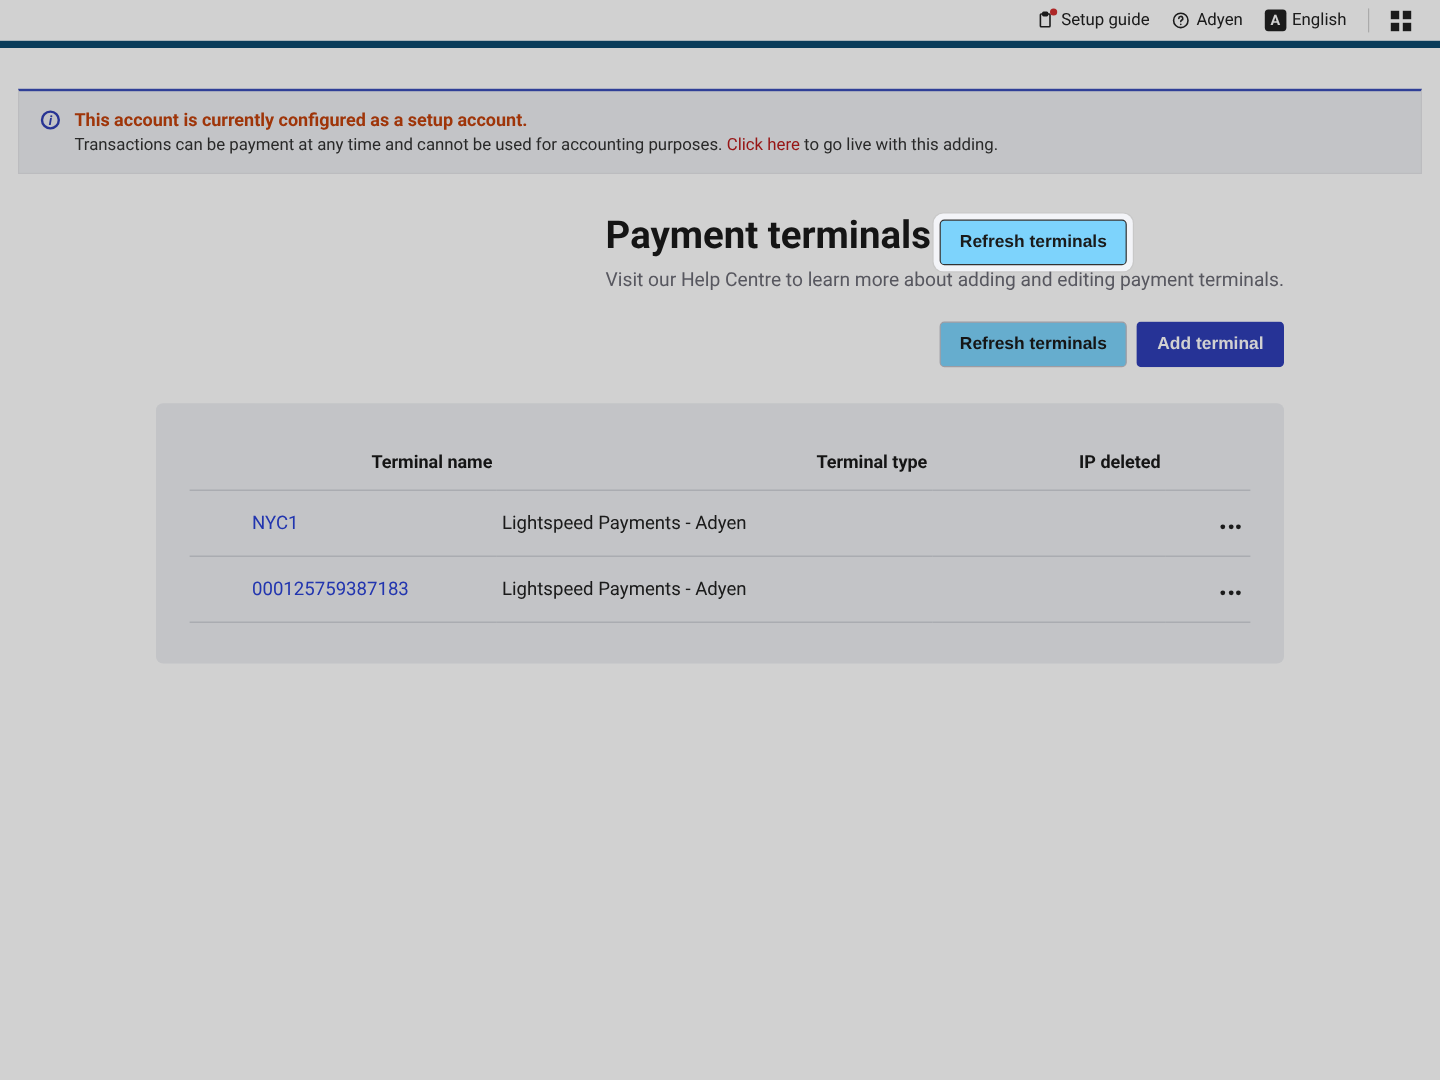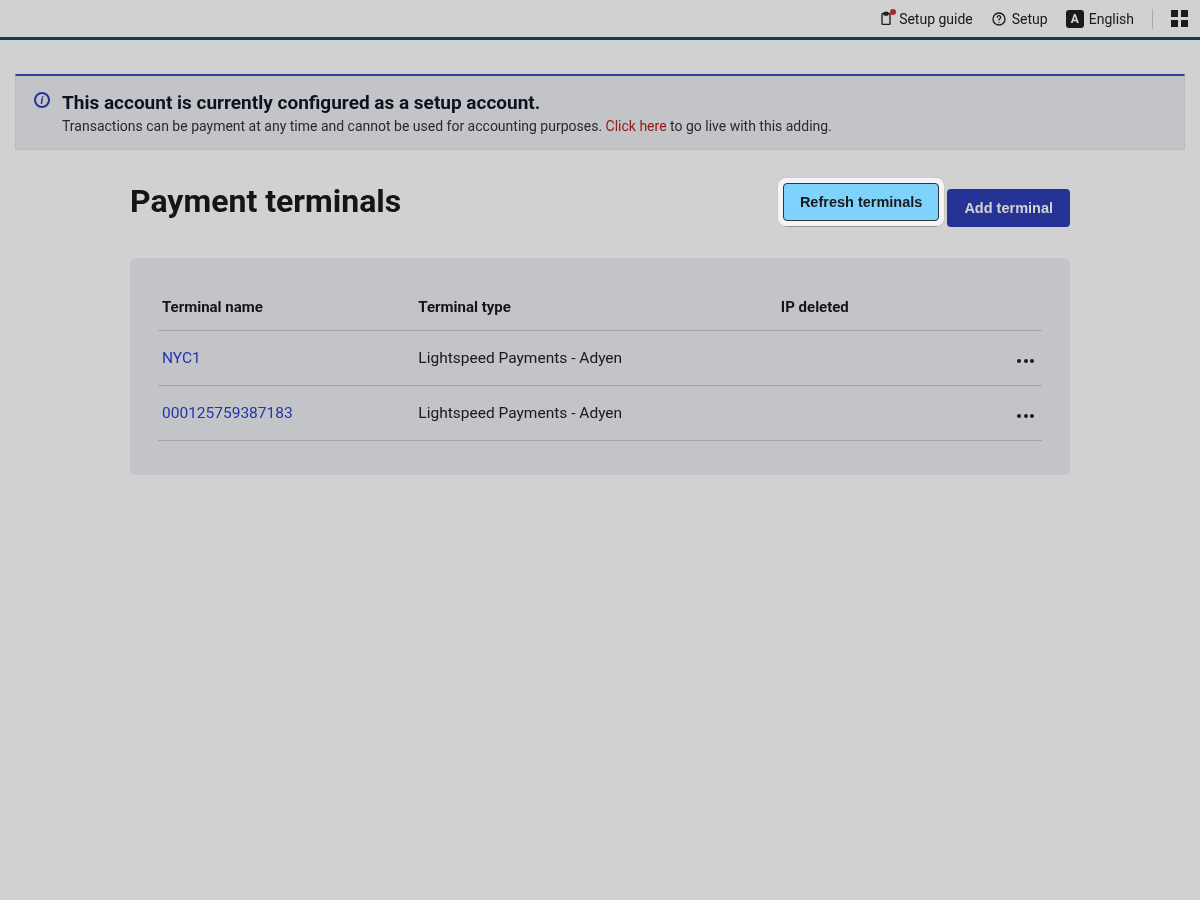--- a/index.html
+++ b/index.html
@@ -7,25 +7,25 @@
       font-family: -apple-system, BlinkMacSystemFont, "Segoe UI", Roboto, "Helvetica Neue", Arial, sans-serif;
       background: #fff;
       width: 1200px;
       height: 900px;
       position: relative;
       overflow: hidden;
     }
     .top-bar {
       height: 40px;
       background: #fff;
-      border-bottom: 3px solid #0c4a6e;
+      border-bottom: 6px solid #0c4a6e;
       display: flex;
       align-items: center;
       justify-content: flex-end;
-      padding: 0 12px;
+      padding: 0 24px;
       gap: 18px;
       font-size: 14px;
       color: #222;
     }
     .top-item {
       display: inline-flex;
       align-items: center;
       gap: 5px;
       cursor: pointer;
     }
@@ -91,44 +91,45 @@
       align-items: center;
       justify-content: center;
       color: #3140b5;
       font-weight: 700;
       font-size: 11px;
       font-style: italic;
       margin-top: 1px;
     }
     .alert-text .alert-title {
       font-weight: 700;
-      font-size: 19px;
-      color: #0f172a;
+      font-size: 15px;
+      color: #c2410c;
       margin-bottom: 4px;
     }
     .alert-text .alert-sub {
       font-size: 14px;
       color: #333;
     }
     .alert-text .alert-sub a {
       color: #b91c1c;
       text-decoration: none;
       cursor: pointer;
     }
 
     .page-main {
       max-width: 940px;
       margin: 32px auto 0 auto;
       padding: 0 0 40px 0;
     }
     .page-head {
       display: flex;
-      align-items: center;
+      align-items: flex-end;
       justify-content: space-between;
       gap: 20px;
+      flex-direction: column;
     }
     .page-head h1 {
       font-size: 32px;
       font-weight: 700;
       color: #1a1a1a;
       margin-bottom: 8px;
     }
     .page-head .subtitle {
       font-size: 16px;
       color: #6b6b75;
@@ -162,38 +163,39 @@
       margin-top: 30px;
       background: #eef0f3;
       border-radius: 6px;
       padding: 30px 28px 34px 28px;
     }
     table.terminals {
       width: 100%;
       border-collapse: collapse;
     }
     table.terminals th {
-      text-align: left;
+      text-align: right;
       font-size: 15px;
       font-weight: 700;
       color: #1a1a1a;
       padding: 10px 4px 14px 4px;
       border-bottom: 1px solid #c9cbd1;
     }
     table.terminals td {
       padding: 18px 4px;
       border-bottom: 1px solid #c9cbd1;
       font-size: 15.5px;
       color: #222;
       vertical-align: middle;
     }
     table.terminals td.name a {
       color: #2a41d6;
       text-decoration: none;
       cursor: pointer;
+      margin-left: 48px;
     }
     .col-name { width: 29%; }
     .col-type { width: 41%; }
     .col-ip   { width: 22%; }
     .col-act  { width: 8%; text-align: right; }
     td.actions-cell { text-align: right; }
     .dots {
       display: inline-flex;
       gap: 2.5px;
       cursor: pointer;
@@ -239,21 +241,21 @@
     <span>Setup guide</span>
   </div>
   <div class="top-item">
     <span>
       <svg width="16" height="16" viewBox="0 0 24 24" fill="none" stroke="#222" stroke-width="2">
           <circle cx="12" cy="12" r="9"></circle>
           <path d="M9.5 9.5a2.5 2.5 0 1 1 3.5 2.3c-.8.4-1 1-1 1.7" stroke-linecap="round"></path>
           <circle cx="12" cy="17" r="1" fill="#222" stroke="none"></circle>
         </svg>
     </span>
-    <span>Setup</span>
+    <span>Adyen</span>
   </div>
   <div class="top-item">
     <span class="lang-badge">A</span>
     <span>English</span>
   </div>
   <div class="divider-v"></div>
   <div class="apps-icon">
     <span></span>
       <span></span>
       <span></span>
@@ -270,20 +272,21 @@
       <div class="alert-sub">
         <span>Transactions can be payment at any time and cannot be used for accounting purposes. </span><a>Click here</a><span> to go live with this adding.</span>
       </div>
     </div>
   </div>
 
   <div class="page-main">
     <div class="page-head">
       <div>
         <h1>Payment terminals</h1>
+        <div class="subtitle">Visit our Help Centre to learn more about adding and editing payment terminals.</div>
       </div>
       <div class="action-buttons">
         <button class="btn btn-secondary">Refresh terminals</button>
         <button class="btn btn-primary">Add terminal</button>
       </div>
     </div>
 
     <div class="card">
       <table class="terminals">
         <thead>

